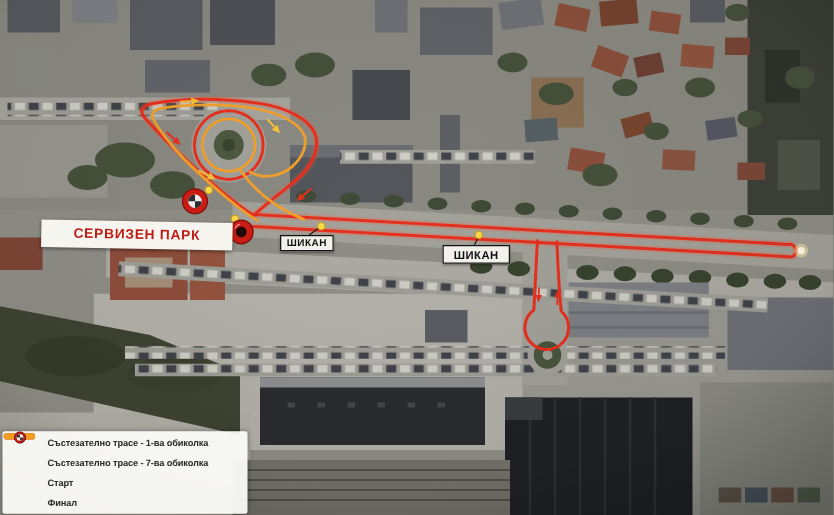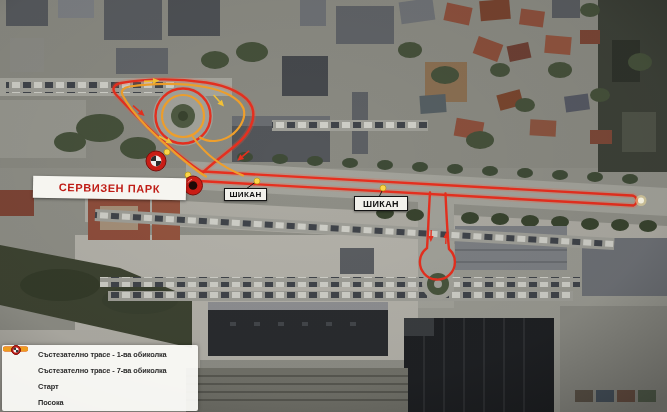--- a/index.html
+++ b/index.html
@@ -326,17 +326,17 @@
     </div>
     <div class="legend-row">
       <span class="legend-icon">
         <svg width="28" height="10">
           <circle cx="14" cy="5" r="4.4" fill="#c9201a" stroke="#7e100c" stroke-width="0.8"></circle>
           <circle cx="14" cy="5" r="2.6" fill="#f3f3f3"></circle>
           <rect x="11.6" y="2.6" width="2.4" height="2.4" fill="#3a3a3a"></rect>
           <rect x="14" y="5" width="2.4" height="2.4" fill="#3a3a3a"></rect>
         </svg>
       </span>
-      <span class="legend-label">Посока</span>
+      <span class="legend-label">Финал</span>
     </div>
   </div>
 
 </div>
 
 </body></html>

